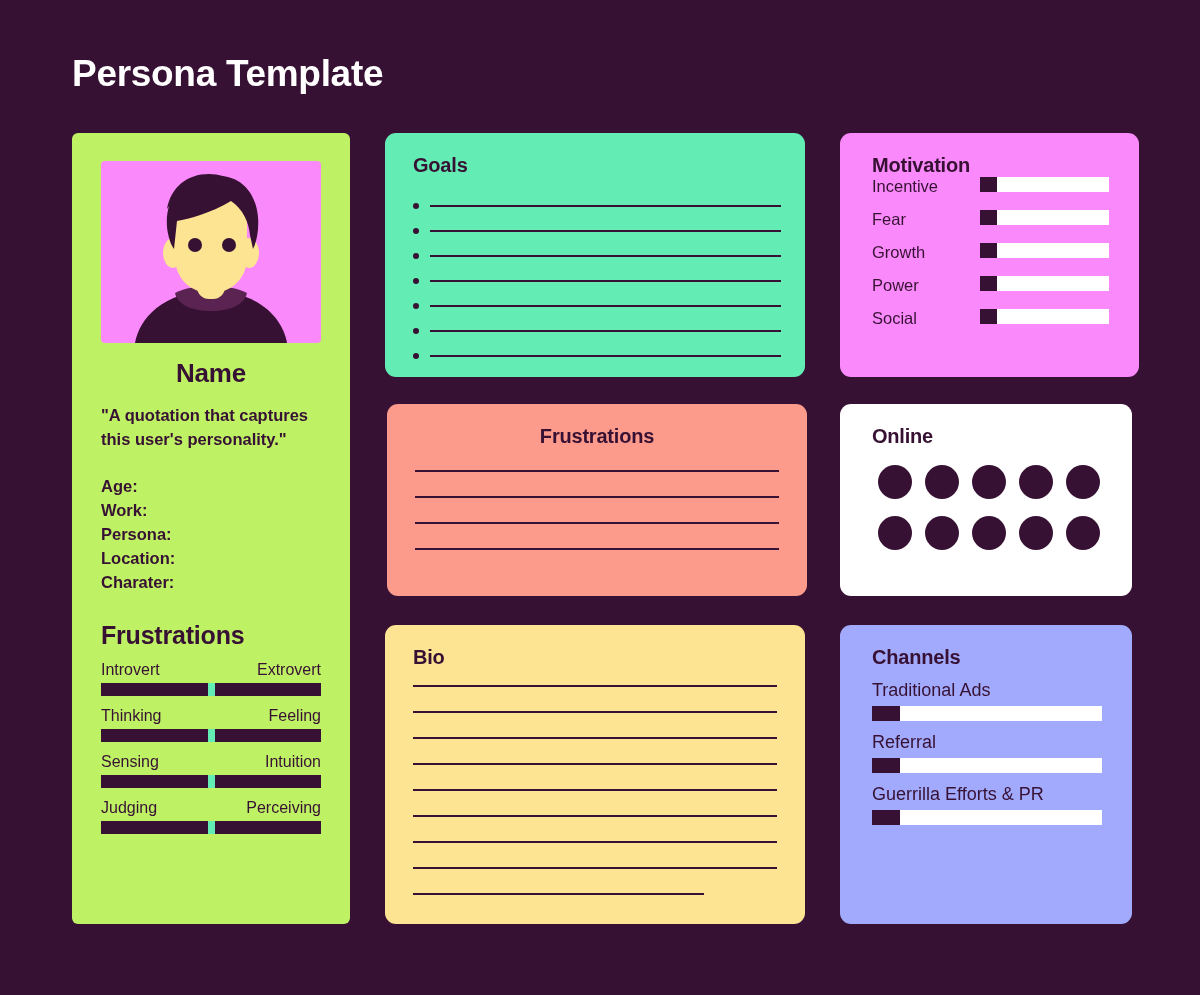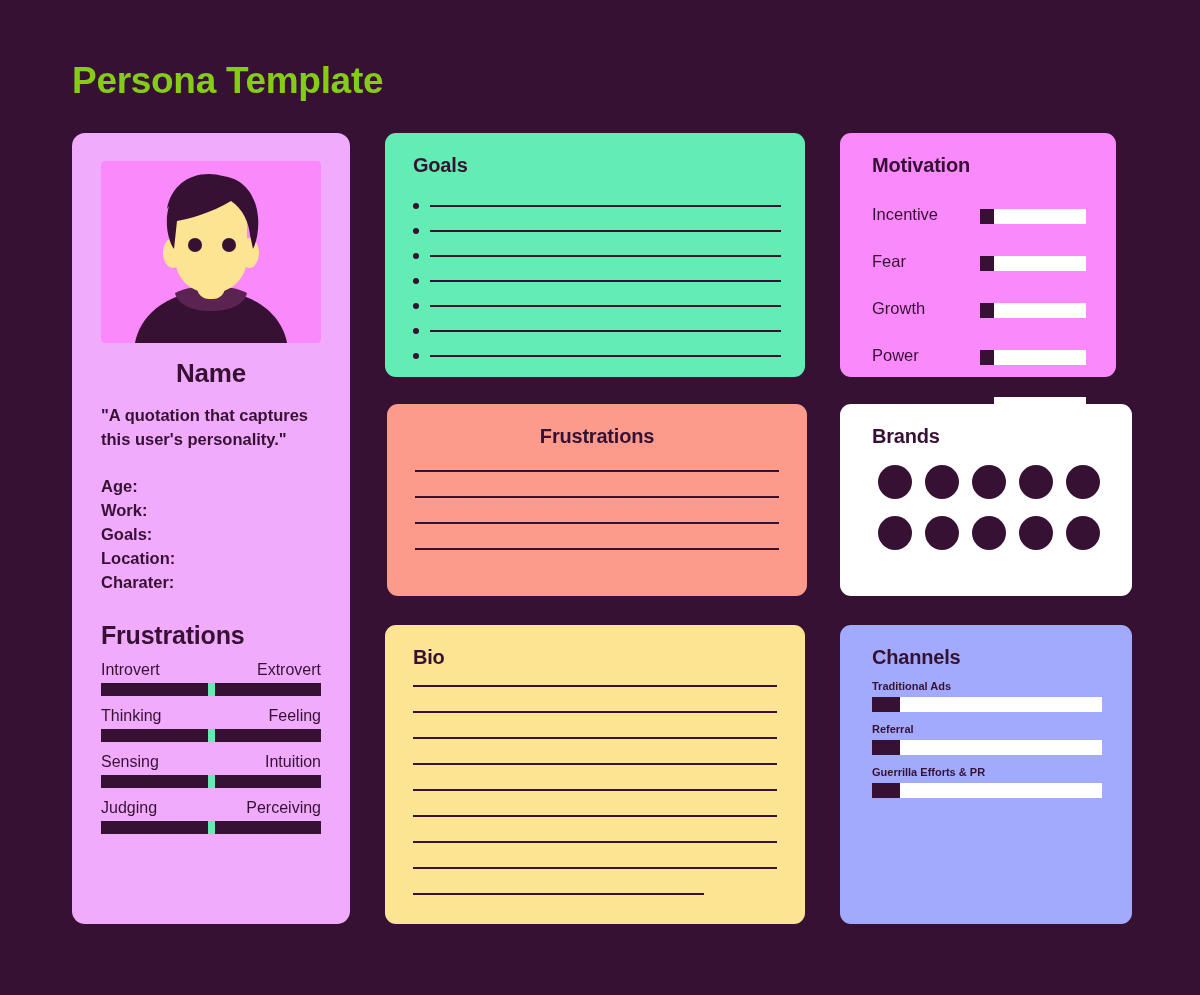--- a/index.html
+++ b/index.html
@@ -19,24 +19,24 @@
   .page {
     position: relative;
     width: 1200px;
     height: 995px;
   }
 
   
   .page-title {
     position: absolute;
     left: 72px;
-    top: 60px;
+    top: 53px;
     font-size: 37px;
     font-weight: bold;
-    color: #84cc16;
+    color: #ffffff;
     letter-spacing: -0.3px;
   }
 
   
   .card {
     position: absolute;
     border-radius: 11px;
   }
 
   .card-title {
@@ -45,22 +45,22 @@
     color: #371133;
     letter-spacing: -0.2px;
   }
 
   
   .persona-card {
     left: 72px;
     top: 133px;
     width: 278px;
     height: 791px;
-    background: #f0abfc;
-    border-radius: 13px;
+    background: #bef264;
+    border-radius: 6px;
     padding: 28px 29px 1px 29px;
   }
 
   .avatar-frame {
     width: 220px;
     height: 182px;
     background: #FA8AFC;
     border-radius: 4px;
     overflow: hidden;
     position: relative;
@@ -153,30 +153,29 @@
     flex: 1;
     height: 2px;
     background: #371133;
     margin-left: 11px;
   }
 
   
   .motivation-card {
     left: 840px;
     top: 133px;
-    width: 276px;
+    width: 299px;
     height: 244px;
     background: #FA8AFC;
     padding: 21px 30px 12px 32px;
   }
   .meter-row {
     display: flex;
-    align-items: flex-end;
+    align-items: flex-start;
     height: 33px;
-    margin-top: 14px;
   }
   .meter-label {
     font-size: 16.5px;
     color: #371133;
     width: 108px;
     flex: 0 0 auto;
   }
   .meter-track {
     flex: 1;
     height: 15px;
@@ -251,24 +250,23 @@
   .channels-card {
     left: 840px;
     top: 625px;
     width: 292px;
     height: 299px;
     background: #A1AAFC;
     padding: 21px 30px 0 32px;
   }
   .channel-group { margin-top: 11px; }
   .channel-label {
-    font-size: 11px;
+    font-size: 18px;
     color: #371133;
     margin-bottom: 5px;
-    font-weight: bold;
   }
   .channel-track {
     height: 15px;
     background: #FFFFFF;
     position: relative;
     overflow: hidden;
   }
   .channel-fill {
     position: absolute;
     left: 0; top: 0; bottom: 0;
@@ -305,21 +303,21 @@
         <circle cx="128" cy="84" r="7" fill="#371133"></circle>
       </svg>
     </div>
 
     <div class="persona-name">Name</div>
     <div class="persona-quote">"A quotation that captures this user's personality."</div>
 
     <div class="persona-fields">
       <div class="persona-field">Age:</div>
       <div class="persona-field">Work:</div>
-      <div class="persona-field">Goals:</div>
+      <div class="persona-field">Persona:</div>
       <div class="persona-field">Location:</div>
       <div class="persona-field">Charater:</div>
     </div>
 
     <div class="personality-title">Frustrations</div>
 
     <div class="trait">
       <div class="trait-labels">
         <span>Introvert</span>
         <span>Extrovert</span>
@@ -435,21 +433,21 @@
     <div class="card-title">Frustrations</div>
     <div class="plain-lines">
         <div class="plain-rule"></div>
         <div class="plain-rule"></div>
         <div class="plain-rule"></div>
         <div class="plain-rule"></div>
       </div>
   </div>
 
   <div class="card brands-card">
-    <div class="card-title">Brands</div>
+    <div class="card-title">Online</div>
     <div class="brand-grid">
         <div class="brand-dot"></div>
         <div class="brand-dot"></div>
         <div class="brand-dot"></div>
         <div class="brand-dot"></div>
         <div class="brand-dot"></div>
         <div class="brand-dot"></div>
         <div class="brand-dot"></div>
         <div class="brand-dot"></div>
         <div class="brand-dot"></div>

